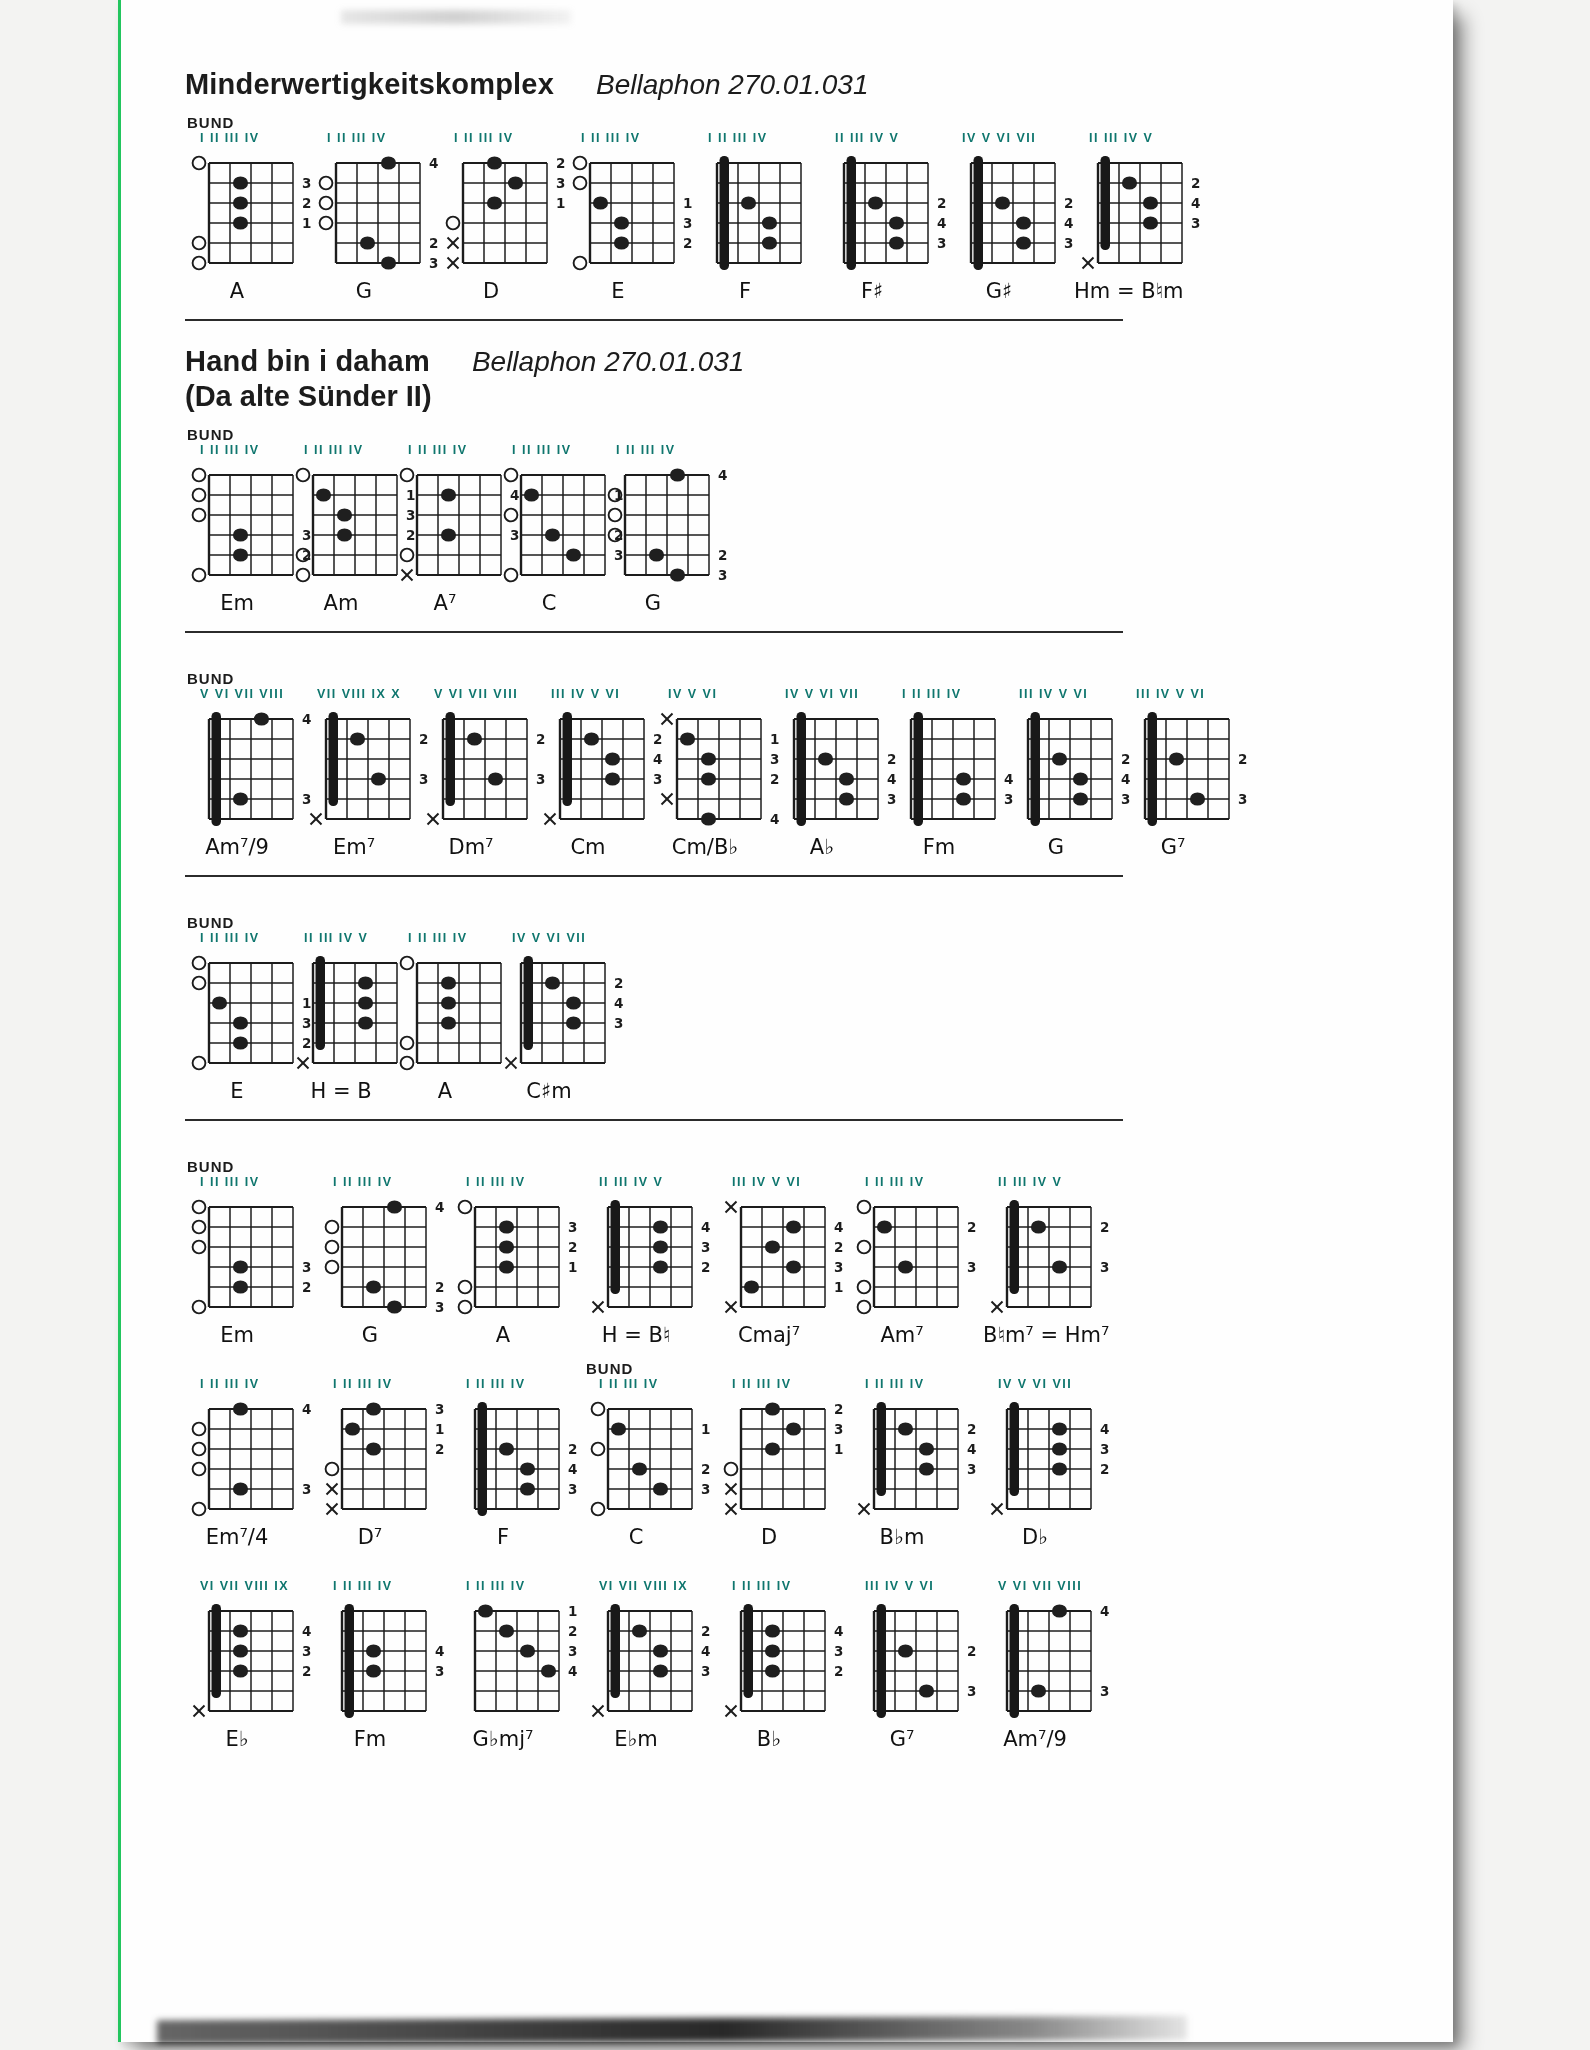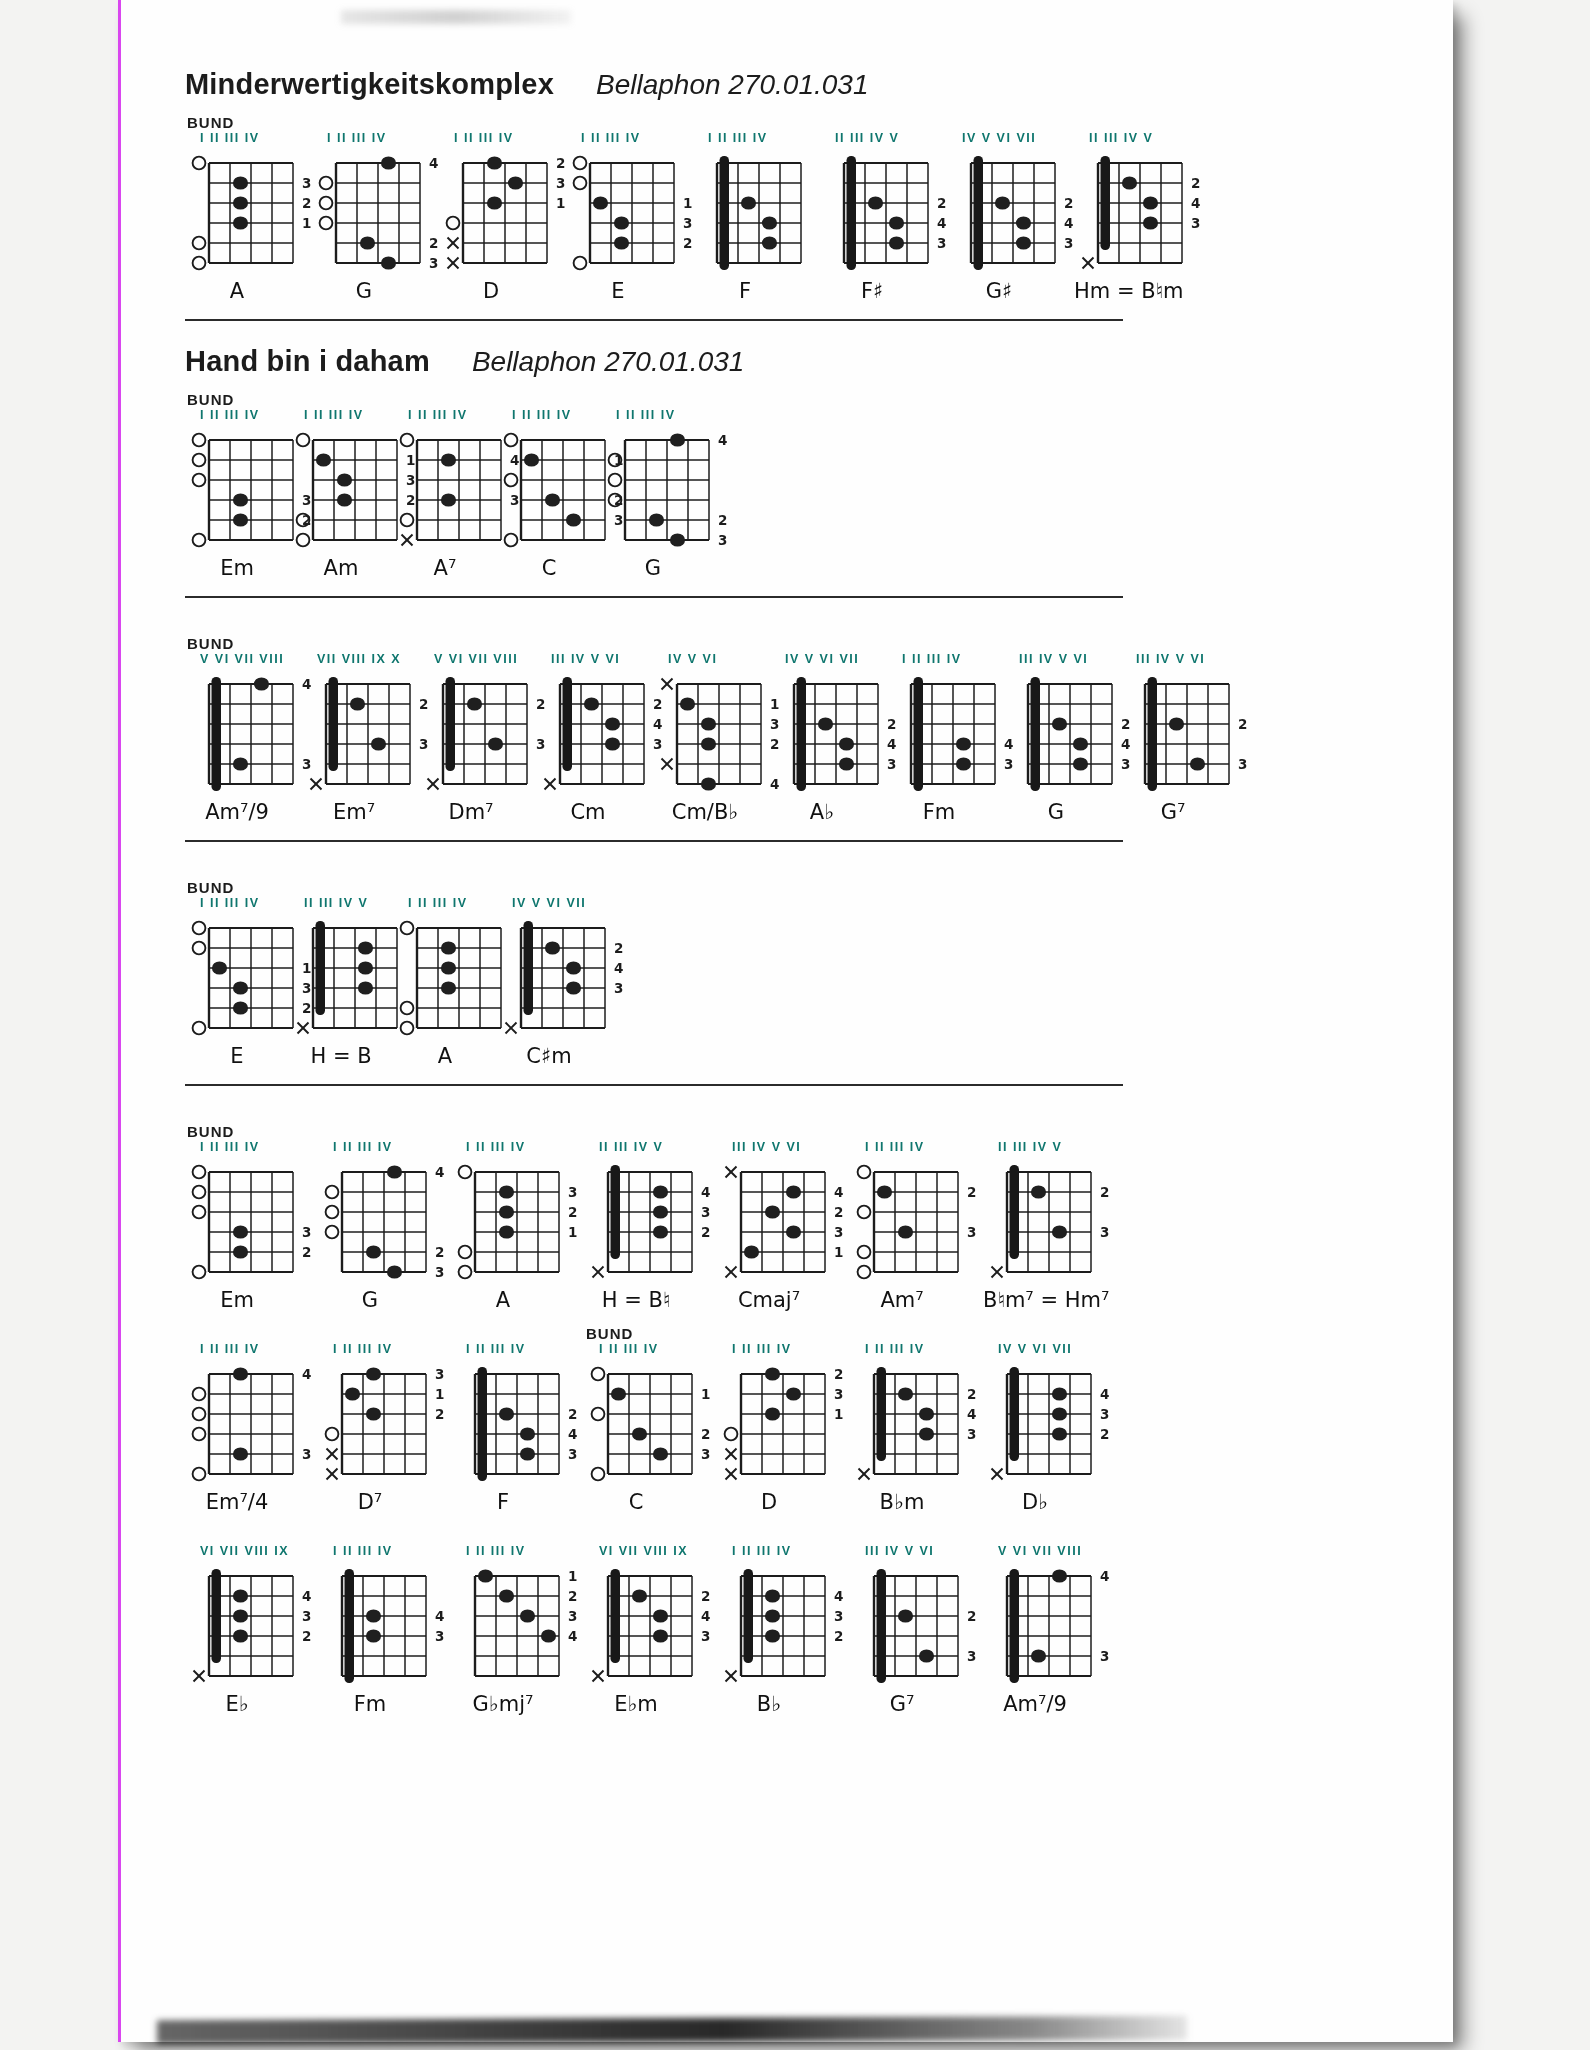--- a/index.html
+++ b/index.html
@@ -1,18 +1,18 @@
 <!DOCTYPE html>
 <html><head>
 <meta charset="utf-8">
 <style>
   html,body{margin:0;padding:0;background:#f3f3f2;font-family:"Liberation Sans",sans-serif;}
   .canvas{position:relative;width:1590px;height:2050px;overflow:hidden;background:#f3f3f2;}
   .page{position:absolute;left:118px;top:0;width:1332px;height:2042px;background:#fefefe;
-        border-left:3px solid #d946ef;
+        border-left:3px solid #22c55e;
         box-shadow:14px 12px 18px -4px rgba(0,0,0,0.45), 4px 4px 8px rgba(0,0,0,0.15);}
   .top-smudge{position:absolute;left:220px;top:10px;width:230px;height:14px;
         background:linear-gradient(to right,rgba(120,120,120,0.18),rgba(90,90,90,0.28),rgba(140,140,140,0.1));
         filter:blur(3px);}
   .bottom-shadow{position:absolute;bottom:0;left:36px;width:1030px;height:24px;
         background:linear-gradient(to right,rgba(20,20,20,0.65),rgba(10,10,10,0.88) 55%,rgba(40,40,40,0.55) 85%,rgba(80,80,80,0.15));
         filter:blur(3px);transform:skewY(-0.25deg);}
   .content{position:relative;padding:44px 30px 0 64px;color:#1c1c1c;}
   .song{padding-top:24px;}
   .song-header{margin-bottom:6px;}
@@ -244,21 +244,21 @@
                 <text x="117" y="61" font-size="13.5" font-family="DejaVu Sans, sans-serif" font-weight="bold" fill="#1c1c1c">4</text>
                 <ellipse cx="76.5" cy="76" rx="7.6" ry="6.6" fill="#1f1f1f"></ellipse>
                 <text x="117" y="81" font-size="13.5" font-family="DejaVu Sans, sans-serif" font-weight="bold" fill="#1c1c1c">3</text>
               </svg>
               <div class="chordname">Hm = B♮m</div>
             </div>
           </div>
         </section>
         <hr class="divider">
         <section class="song">
-          <div class="song-header"><span class="song-title">Hand bin i daham</span><span class="catalog">Bellaphon 270.01.031</span></div>
+          <div class="song-header"><span class="song-title">Hand bin i daham</span><span class="catalog">Bellaphon 270.01.031</span><div class="song-title2">(Da alte Sünder II)</div></div>
           <div class="chord-row">
             <div class="chord w104">
               <div class="bund">BUND</div>
               <div class="fretlabel">I II III IV</div>
               <svg class="chord-grid" width="104" height="130">
                 <line x1="24" y1="16" x2="108" y2="16" stroke="#1c1c1c" stroke-width="2.1"></line>
                 <line x1="24" y1="36" x2="108" y2="36" stroke="#1c1c1c" stroke-width="1.5"></line>
                 <line x1="24" y1="56" x2="108" y2="56" stroke="#1c1c1c" stroke-width="1.5"></line>
                 <line x1="24" y1="76" x2="108" y2="76" stroke="#1c1c1c" stroke-width="1.5"></line>
                 <line x1="24" y1="96" x2="108" y2="96" stroke="#1c1c1c" stroke-width="1.5"></line>

